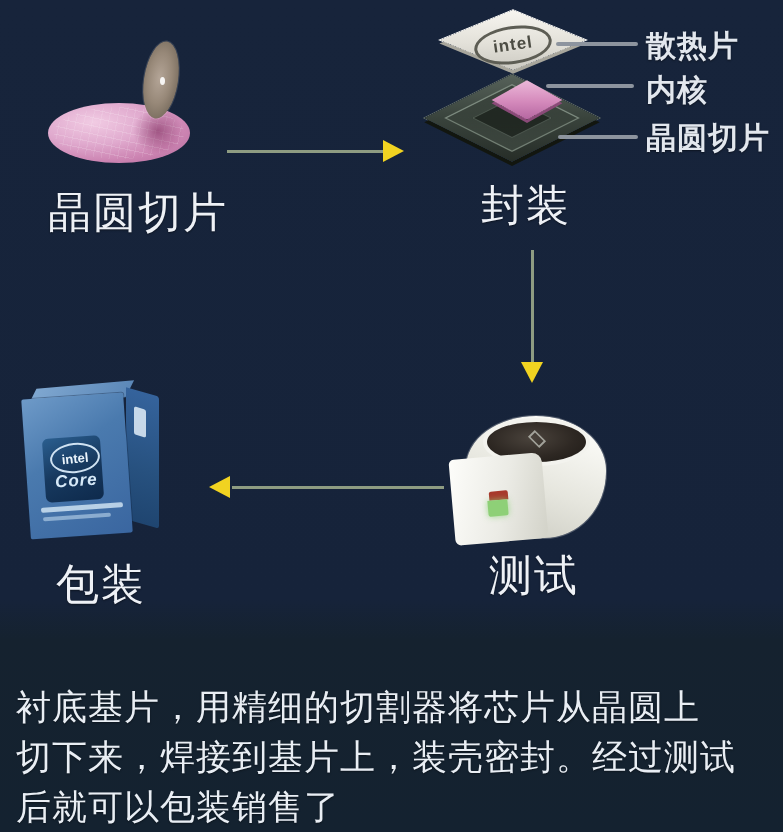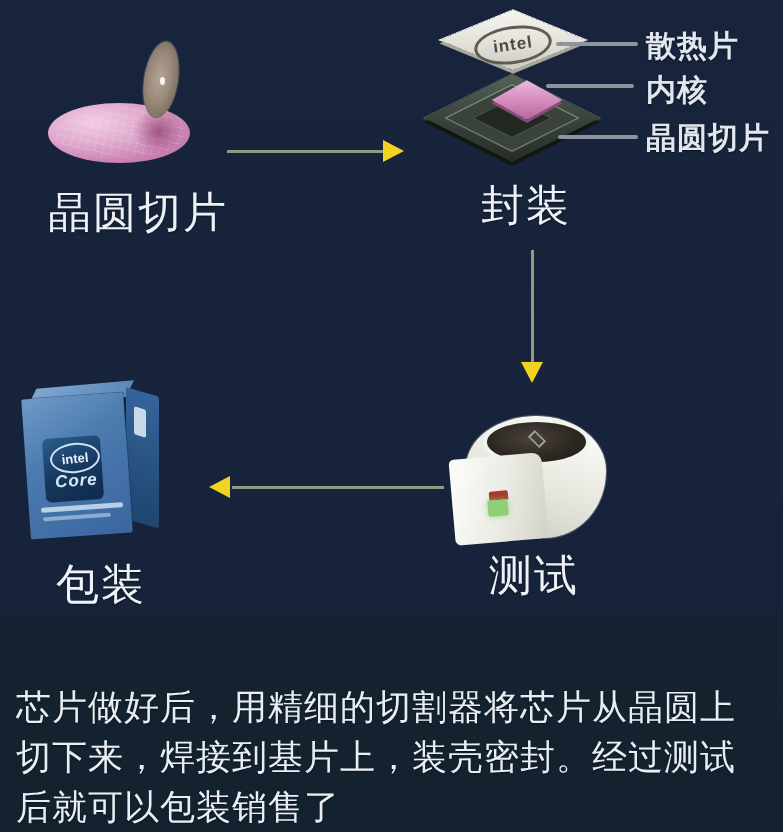--- a/index.html
+++ b/index.html
@@ -214,18 +214,18 @@
     <div class="abs box-oval">
       <span>intel</span>
     </div>
     <div class="abs box-core">Core</div>
     <div class="abs box-bar1"></div>
     <div class="abs box-bar2"></div>
   </div>
   <div class="caption" style="left:56px;top:556px;">包装</div>
 
   <div class="desc">
-    <div class="desc-line" style="top:684px;">芯片做好后，用精细的切割器将芯片从晶圆上</div>
+    <div class="desc-line" style="top:684px;">衬底基片，用精细的切割器将芯片从晶圆上</div>
     <div class="desc-line" style="top:734px;font-family:Liberation Mono, monospace;">切下来，焊接到基片上，装壳密封。经过测试</div>
     <div class="desc-line" style="top:784px;">后就可以包装销售了</div>
   </div>
 
 </div>
 
 </body></html>

